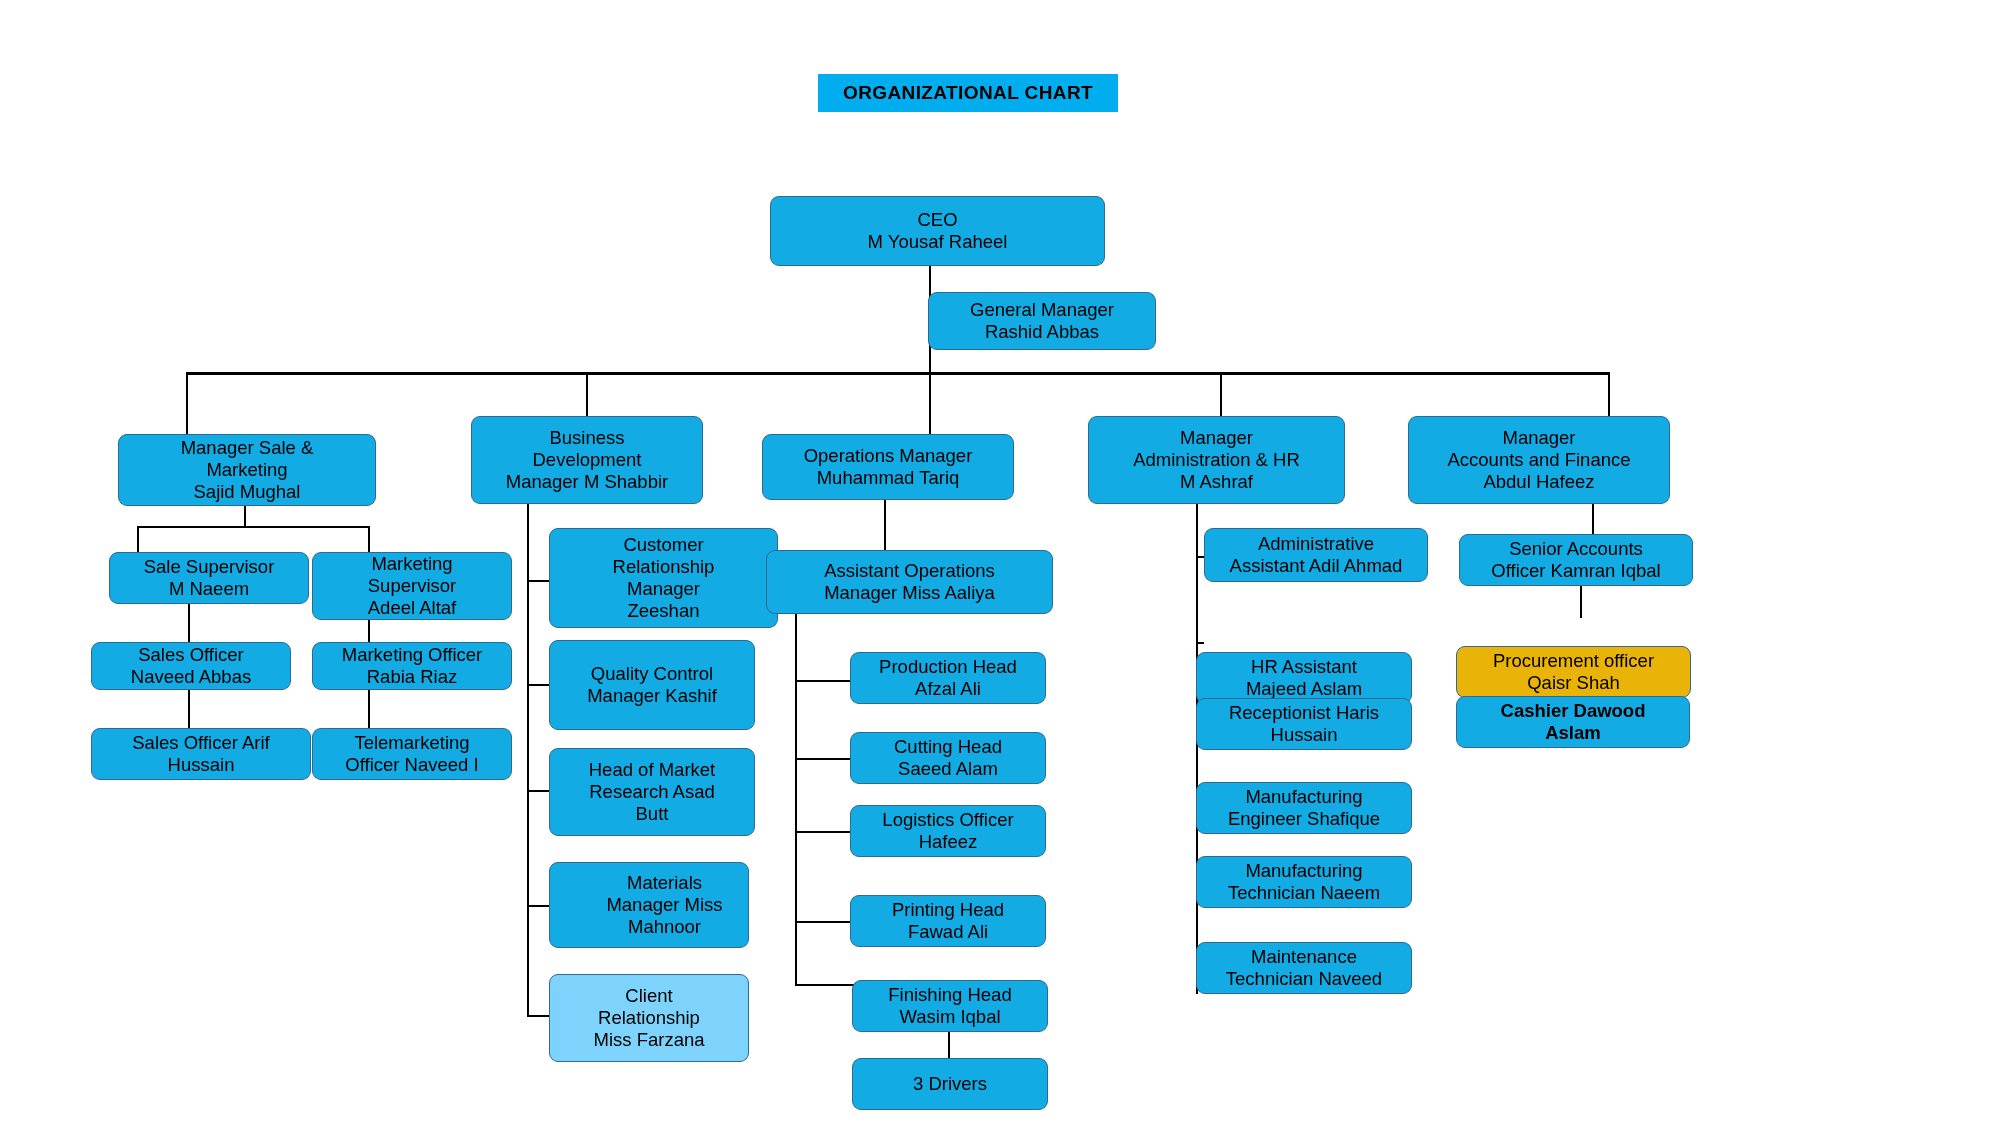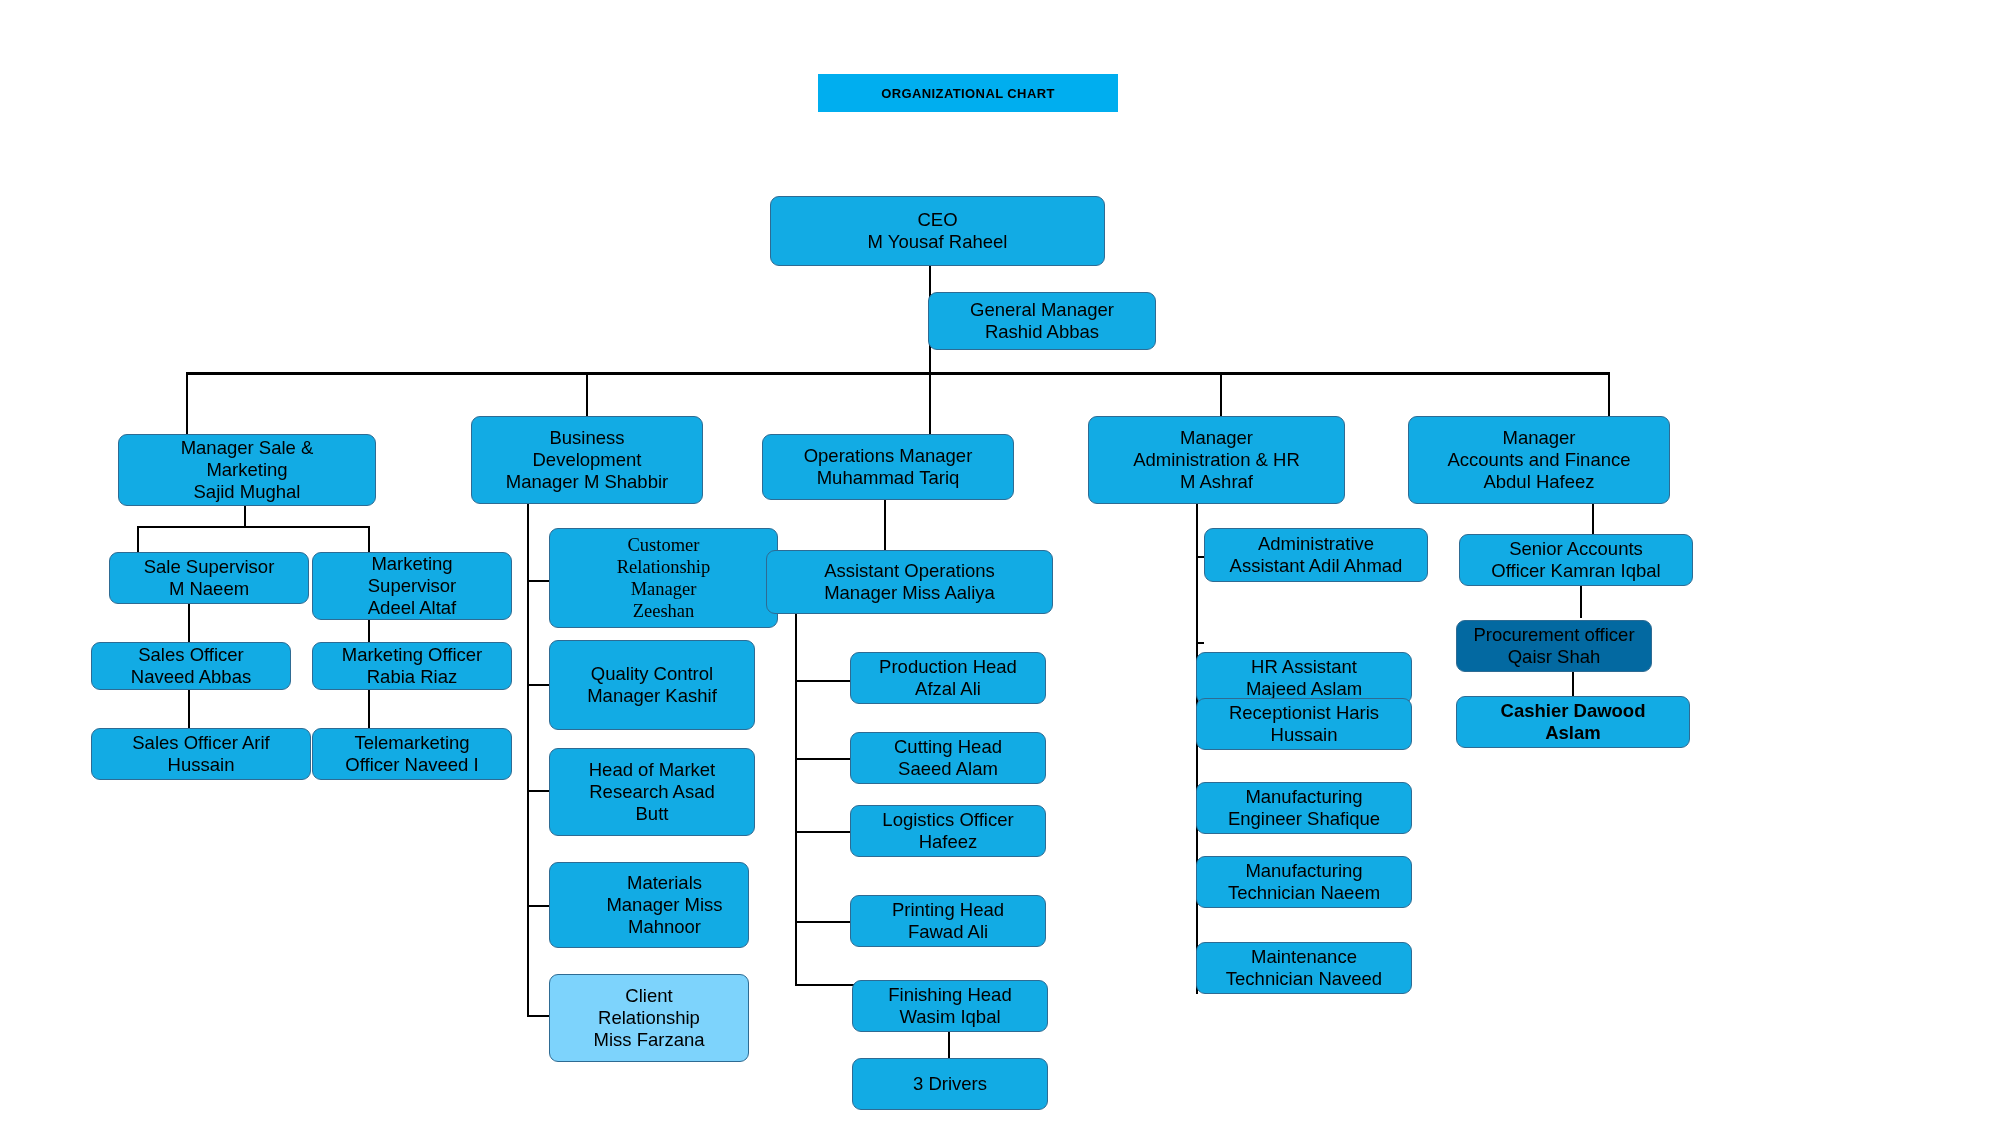--- a/index.html
+++ b/index.html
@@ -23,21 +23,21 @@
   .title-banner {
     position: absolute;
     left: 818px;
     top: 74px;
     width: 300px;
     height: 38px;
     background: #00AEEF;
     display: flex;
     align-items: center;
     justify-content: center;
-    font-size: 13px;
+    font-size: 19px;
     font-weight: bold;
     letter-spacing: 0.4px;
     color: #000000;
   }
 
   
   .node {
     position: absolute;
     box-sizing: border-box;
     background: #12ABE4;
@@ -157,21 +157,21 @@
 Hussain</div>
 
   <div class="node" style="left: 312px; top: 552px; width: 200px; height: 68px; background: rgb(18, 171, 228); border-color: rgb(46, 107, 147); color: rgb(0, 0, 0);">Marketing
 Supervisor
 Adeel Altaf</div>
   <div class="node" style="left: 312px; top: 642px; width: 200px; height: 48px; background: rgb(18, 171, 228); border-color: rgb(46, 107, 147); color: rgb(0, 0, 0);">Marketing Officer
 Rabia Riaz</div>
   <div class="node" style="left: 312px; top: 728px; width: 200px; height: 52px; background: rgb(18, 171, 228); border-color: rgb(46, 107, 147); color: rgb(0, 0, 0);">Telemarketing
 Officer Naveed I</div>
 
-  <div class="node" style="left: 549px; top: 528px; width: 229px; height: 100px; background: rgb(18, 171, 228); border-color: rgb(46, 107, 147); color: rgb(0, 0, 0); font-family: Liberation Serif, serif;">Customer
+  <div class="node" style="left: 549px; top: 528px; width: 229px; height: 100px; background: rgb(18, 171, 228); border-color: rgb(46, 107, 147); color: rgb(0, 0, 0);">Customer
 Relationship
 Manager
 Zeeshan</div>
   <div class="node" style="left: 549px; top: 640px; width: 206px; height: 90px; background: rgb(18, 171, 228); border-color: rgb(46, 107, 147); color: rgb(0, 0, 0);">Quality Control
 Manager Kashif</div>
   <div class="node" style="left: 549px; top: 748px; width: 206px; height: 88px; background: rgb(18, 171, 228); border-color: rgb(46, 107, 147); color: rgb(0, 0, 0);">Head of Market
 Research Asad
 Butt</div>
   <div class="node" style="left: 549px; top: 862px; width: 200px; height: 86px; background: rgb(18, 171, 228); border-color: rgb(46, 107, 147); color: rgb(0, 0, 0); padding-left: 37px;">Materials
 Manager Miss
@@ -202,18 +202,18 @@
 Hussain</div>
   <div class="node" style="left: 1196px; top: 782px; width: 216px; height: 52px; background: rgb(18, 171, 228); border-color: rgb(46, 107, 147); color: rgb(0, 0, 0);">Manufacturing
 Engineer Shafique</div>
   <div class="node" style="left: 1196px; top: 856px; width: 216px; height: 52px; background: rgb(18, 171, 228); border-color: rgb(46, 107, 147); color: rgb(0, 0, 0);">Manufacturing
 Technician Naeem</div>
   <div class="node" style="left: 1196px; top: 942px; width: 216px; height: 52px; background: rgb(18, 171, 228); border-color: rgb(46, 107, 147); color: rgb(0, 0, 0);">Maintenance
 Technician Naveed</div>
 
   <div class="node" style="left: 1459px; top: 534px; width: 234px; height: 52px; background: rgb(18, 171, 228); border-color: rgb(46, 107, 147); color: rgb(0, 0, 0);">Senior Accounts
 Officer Kamran Iqbal</div>
-  <div class="node" style="left: 1456px; top: 620px; width: 196px; height: 52px; background: #0369a1; border-color: rgb(46, 107, 147); color: rgb(0, 0, 0);">Procurement officer
+  <div class="node" style="left: 1456px; top: 646px; width: 235px; height: 52px; background: #eab308; border-color: rgb(46, 107, 147); color: rgb(0, 0, 0);">Procurement officer
 Qaisr Shah</div>
   <div class="node" style="left: 1456px; top: 696px; width: 234px; height: 52px; background: rgb(18, 171, 228); border-color: rgb(46, 107, 147); color: rgb(0, 0, 0); font-weight: bold;">Cashier Dawood
 Aslam</div>
 
 </div>
 
 </body></html>

